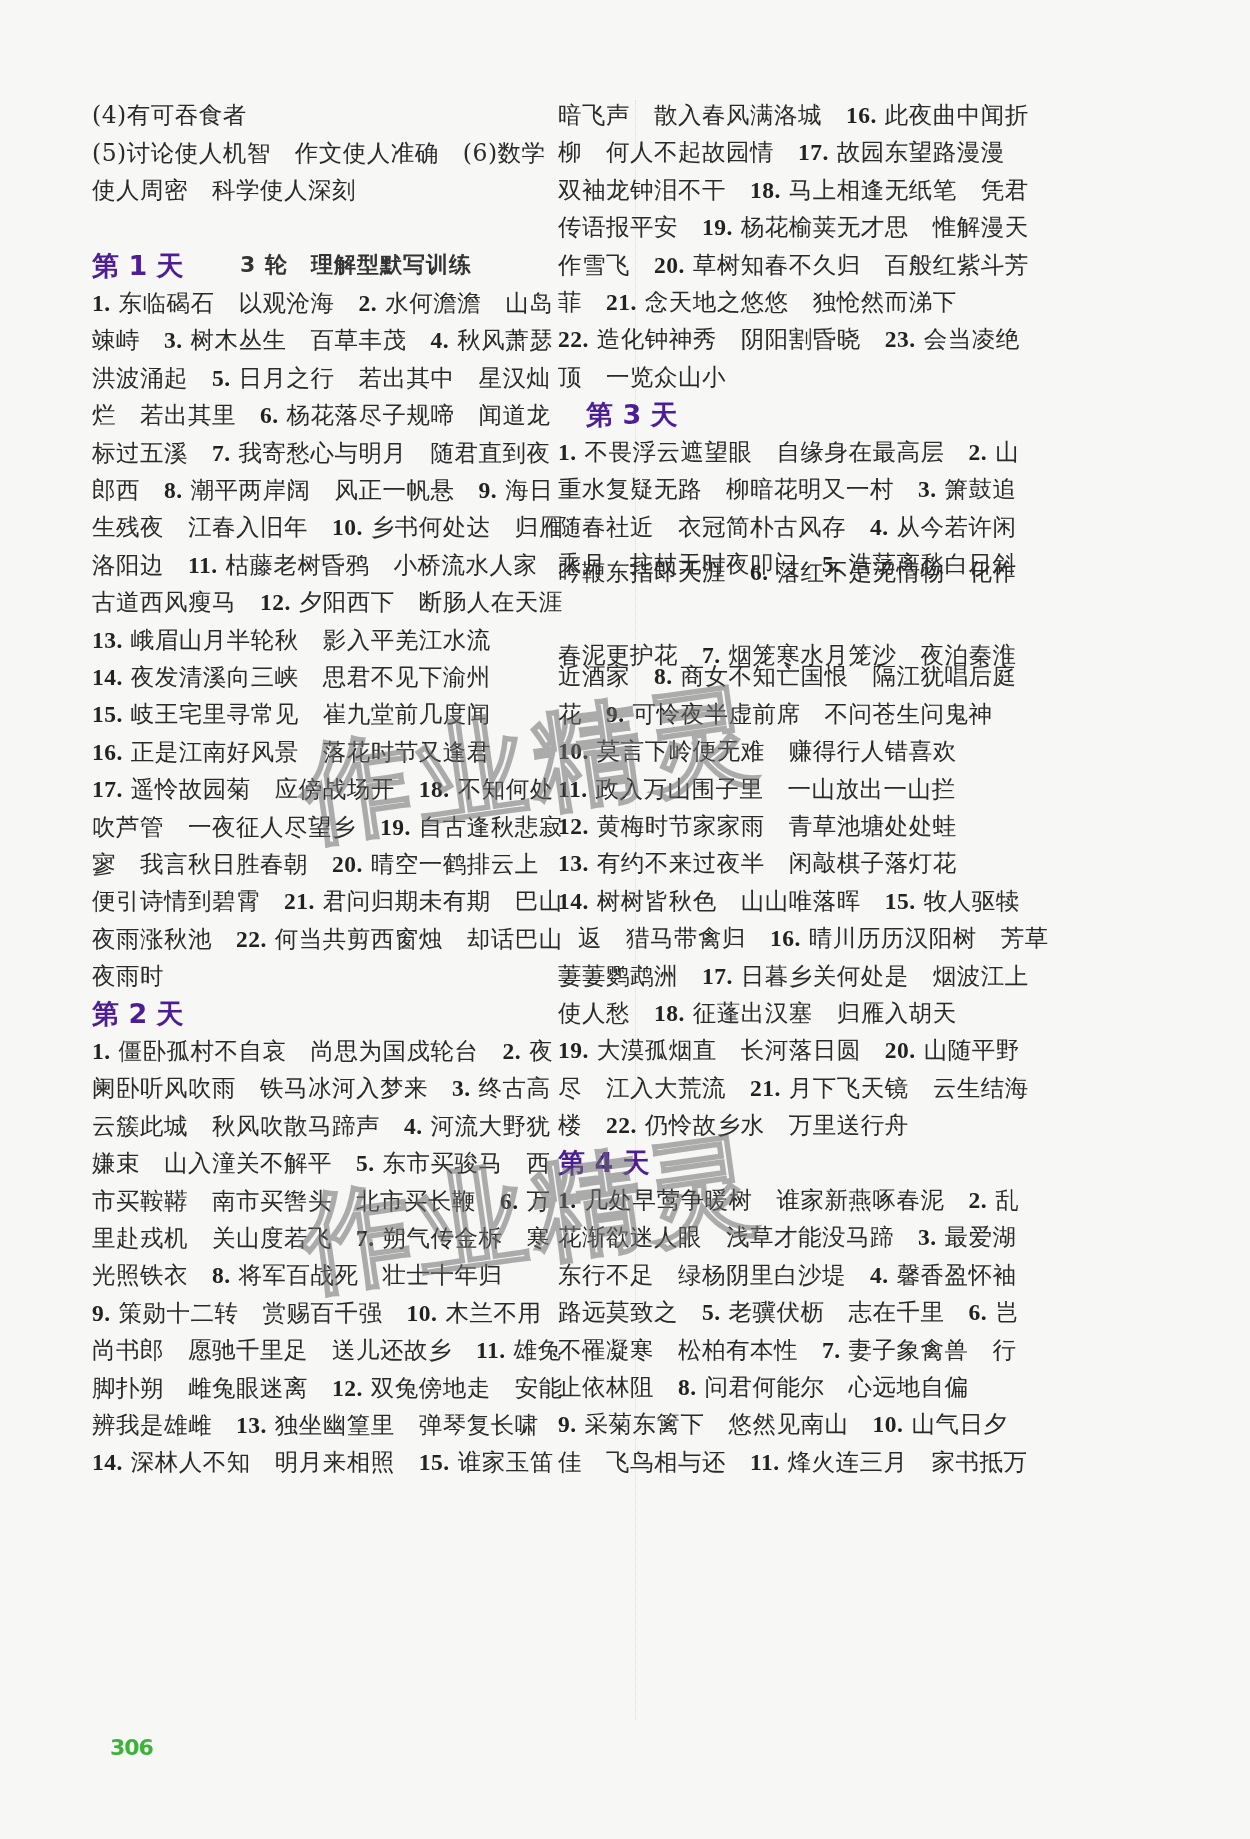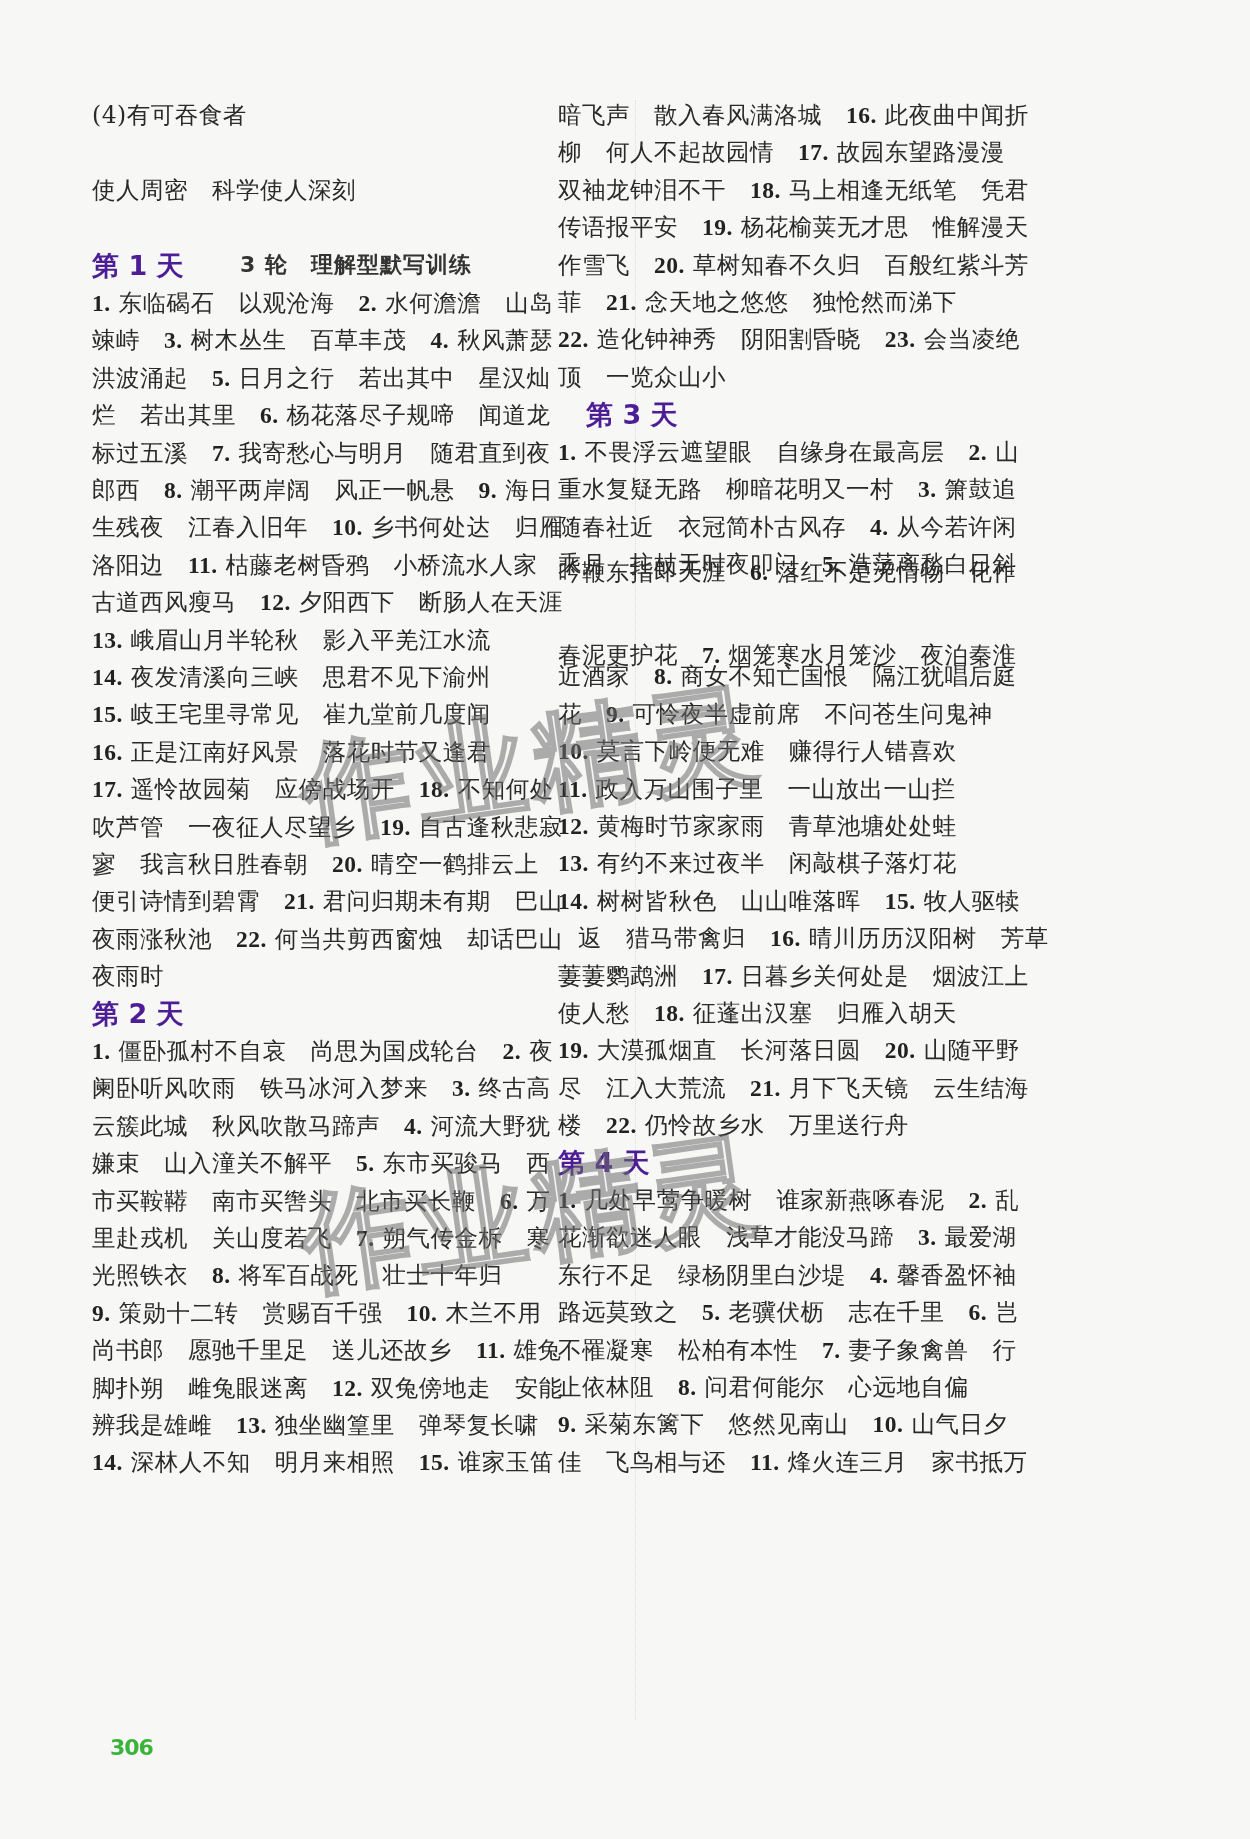--- a/index.html
+++ b/index.html
@@ -36,20 +36,21 @@
     color: transparent; -webkit-text-stroke: 2px rgba(110,110,110,0.55);
     transform: rotate(-8deg); pointer-events: none; letter-spacing: 6px;
   }
 </style>
 </head>
 <body>
 
 <div class="page">
 
   <div class="line" style="left:92px;top:100px;">(4)有可吞食者</div>
+  <div class="line" style="left:92px;top:138px;">(5)讨论使人机智　作文使人准确　(6)数学</div>
   <div class="line" style="left:92px;top:175px;">使人周密　科学使人深刻</div>
 
   <div class="section-title">3 轮　理解型默写训练</div>
 
   <div class="day-heading" style="left:92px;top:251px;">第 1 天</div>
   <div id="left-day1">
       <div class="line" style="left: 92px; top: 288px;"><b>1.</b> 东临碣石　以观沧海　<b>2.</b> 水何澹澹　山岛</div>
       <div class="line" style="left: 92px; top: 325.4px;">竦峙　<b>3.</b> 树木丛生　百草丰茂　<b>4.</b> 秋风萧瑟</div>
       <div class="line" style="left: 92px; top: 362.8px;">洪波涌起　<b>5.</b> 日月之行　若出其中　星汉灿</div>
       <div class="line" style="left: 92px; top: 400.2px;">烂　若出其里　<b>6.</b> 杨花落尽子规啼　闻道龙</div>

